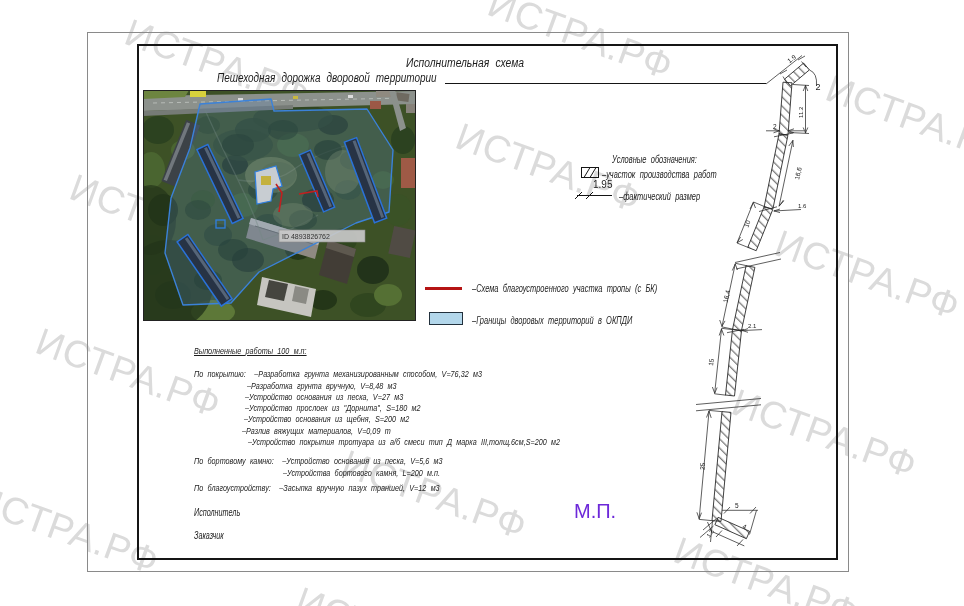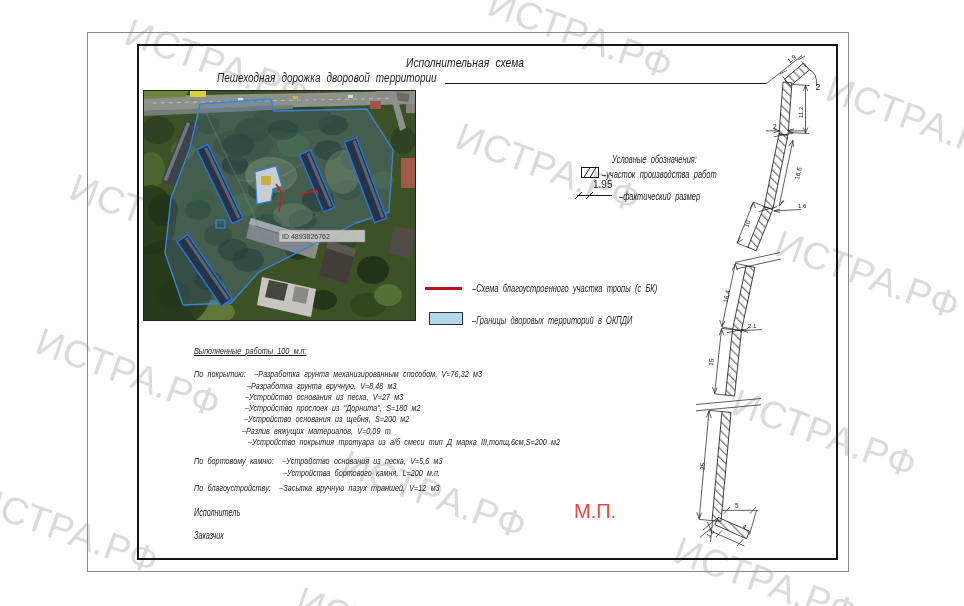--- a/index.html
+++ b/index.html
@@ -95,21 +95,21 @@
 <div class="it w" style="left:194px;top:455px;word-spacing:3px;">По  бортовому  камню:&nbsp;&nbsp;–Устройство  основания  из  песка,  V=5,6  м3</div>
 
 <div class="it w" style="left:283px;top:467px;word-spacing:3px;">–Устройства  бортового  камня,  L=200  м.п.</div>
 
 <div class="it w" style="left:194px;top:482px;word-spacing:3px;">По  благоустройству:&nbsp;&nbsp;–Засыпка  вручную  пазух  траншей,  V=12  м3</div>
 
 <div class="it" style="left:194px;top:507px;font-size:10px;transform:scaleX(0.72);transform-origin:0 0;">Исполнитель</div>
 
 <div class="it" style="left:194px;top:530px;font-size:10px;transform:scaleX(0.72);transform-origin:0 0;">Заказчик</div>
 
-<div style="position:absolute;left:574px;top:500px;font-size:20px;color:#ef4444;z-index:3;">М.П.</div>
+<div style="position:absolute;left:574px;top:500px;font-size:20px;color:#6d28d9;z-index:3;">М.П.</div>
 
 <svg style="position:absolute;left:143px;top:90px;z-index:2;" width="273" height="231" viewBox="0 0 273 231">
 
   <rect x="0" y="0" width="273" height="231" fill="#3d5126"></rect>
 
   <g>
     <ellipse cx="15" cy="40" rx="16" ry="14" fill="#2c4220"></ellipse>
     <ellipse cx="8" cy="80" rx="14" ry="18" fill="#4a6530"></ellipse>
     <ellipse cx="20" cy="120" rx="15" ry="16" fill="#243618"></ellipse>
     <ellipse cx="10" cy="165" rx="14" ry="20" fill="#3a5226"></ellipse>

